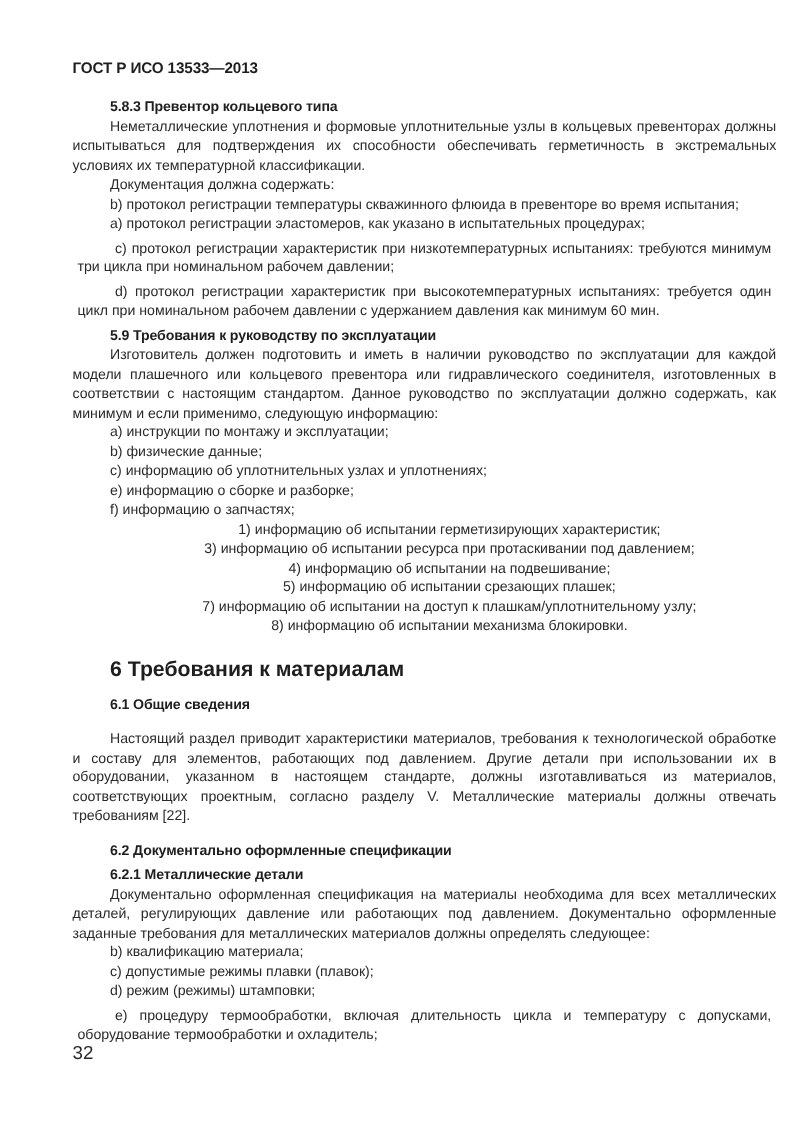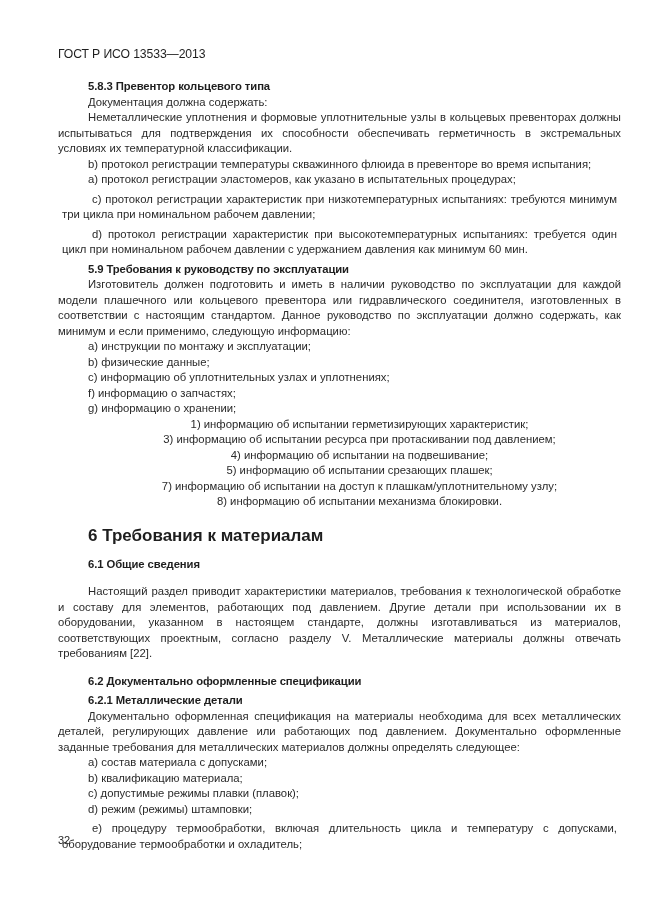--- a/index.html
+++ b/index.html
@@ -1,72 +1,71 @@
 <!DOCTYPE html>
 <html><head>
 <meta charset="utf-8">
 <style>
   html, body { margin: 0; padding: 0; background: #ffffff; }
   body { width: 646px; height: 913px; position: relative; overflow: hidden;
          font-family: "Liberation Sans", "DejaVu Sans", sans-serif; color: #2a2a2a; }
   .page { position: absolute; left: 58px; top: 0; width: 563px; }
-  .hdr { position: absolute; top: 47px; left: 0; font-weight: normal; font-size: 12.2px; letter-spacing: -0.1px; color: #1e1e1e; }
+  .hdr { position: absolute; top: 47px; left: 0; font-weight: bold; font-size: 12.2px; letter-spacing: -0.1px; color: #1e1e1e; }
   .content { position: absolute; top: 79px; left: 0; width: 563px; font-size: 11.3px; line-height: 15.5px; }
   .p { text-align: justify; text-indent: 30px; margin: 0; }
   .li { margin: 0; padding-left: 30px; }
   .li2 { margin: 0; padding-left: 40px; text-align: center; }
   .liw { margin: 4px; text-indent: 30px; text-align: justify; }
   .h3 { font-weight: bold; padding-left: 30px; margin: 0; color: #1e1e1e; letter-spacing: -0.1px; }
   .h1 { font-weight: bold; font-size: 17px; padding-left: 30px; margin: 16px 0 0 0; line-height: 20px; color: #1e1e1e; }
   .gap-s { height: 11px; }
   .gap-m { height: 12px; }
   .gap-x { height: 4px; }
-  .pagenum { position: absolute; top: 834px; left: 0; font-size: 11px; }
+  .pagenum { position: absolute; top: 834px; left: 0; font-size: 15px; }
 </style>
 </head>
 <body>
 
 <div class="page">
   <div class="hdr">ГОСТ Р ИСО 13533—2013</div>
 
   <div class="content">
 
     <div class="h3">5.8.3 Превентор кольцевого типа</div>
+    <p class="p">Неметаллические уплотнения и формовые уплотнительные узлы в кольцевых превенторах должны испытываться для подтверждения их способности обеспечивать герметичность в экстремальных условиях их температурной классификации.</p>
     <p class="p">Документация должна содержать:</p>
-    <p class="p">Неметаллические уплотнения и формовые уплотнительные узлы в кольцевых превенторах должны испытываться для подтверждения их способности обеспечивать герметичность в экстремальных условиях их температурной классификации.</p>
     <p class="li">b) протокол регистрации температуры скважинного флюида в превенторе во время испытания;</p>
     <p class="li">a) протокол регистрации эластомеров, как указано в испытательных процедурах;</p>
     <p class="liw">c) протокол регистрации характеристик при низкотемпературных испытаниях: требуются минимум три цикла при номинальном рабочем давлении;</p>
     <p class="liw">d) протокол регистрации характеристик при высокотемпературных испытаниях: требуется один цикл при номинальном рабочем давлении с удержанием давления как минимум 60 мин.</p>
 
     <div class="h3">5.9 Требования к руководству по эксплуатации</div>
     <p class="p">Изготовитель должен подготовить и иметь в наличии руководство по эксплуатации для каждой модели плашечного или кольцевого превентора или гидравлического соединителя, изготовленных в соответствии с настоящим стандартом. Данное руководство по эксплуатации должно содержать, как минимум и если применимо, следующую информацию:</p>
     <p class="li">a) инструкции по монтажу и эксплуатации;</p>
     <p class="li">b) физические данные;</p>
     <p class="li">c) информацию об уплотнительных узлах и уплотнениях;</p>
+    <p class="li">e) информацию о сборке и разборке;</p>
     <p class="li">f) информацию о запчастях;</p>
-    <p class="li">g) информацию о хранении;</p>
     <p class="li2">1) информацию об испытании герметизирующих характеристик;</p>
     <p class="li2">3) информацию об испытании ресурса при протаскивании под давлением;</p>
     <p class="li2">4) информацию об испытании на подвешивание;</p>
     <p class="li2">5) информацию об испытании срезающих плашек;</p>
     <p class="li2">7) информацию об испытании на доступ к плашкам/уплотнительному узлу;</p>
     <p class="li2">8) информацию об испытании механизма блокировки.</p>
 
     <div class="h1">6 Требования к материалам</div>
     <div class="gap-s"></div>
     <div class="h3">6.1 Общие сведения</div>
     <div class="gap-m"></div>
     <p class="p">Настоящий раздел приводит характеристики материалов, требования к технологической обработке и составу для элементов, работающих под давлением. Другие детали при использовании их в оборудовании, указанном в настоящем стандарте, должны изготавливаться из материалов, соответствующих проектным, согласно разделу V. Металлические материалы должны отвечать требованиям [22].</p>
     <div class="gap-m"></div>
     <div class="h3">6.2 Документально оформленные спецификации</div>
     <div class="gap-x"></div>
     <div class="h3">6.2.1 Металлические детали</div>
     <p class="p">Документально оформленная спецификация на материалы необходима для всех металлических деталей, регулирующих давление или работающих под давлением. Документально оформленные заданные требования для металлических материалов должны определять следующее:</p>
-    <p class="li">a) состав материала с допусками;</p>
     <p class="li">b) квалификацию материала;</p>
     <p class="li">c) допустимые режимы плавки (плавок);</p>
     <p class="li">d) режим (режимы) штамповки;</p>
     <p class="liw">e) процедуру термообработки, включая длительность цикла и температуру с допусками, оборудование термообработки и охладитель;</p>
 
   </div>
 
   <div class="pagenum">32</div>
 </div>
 

